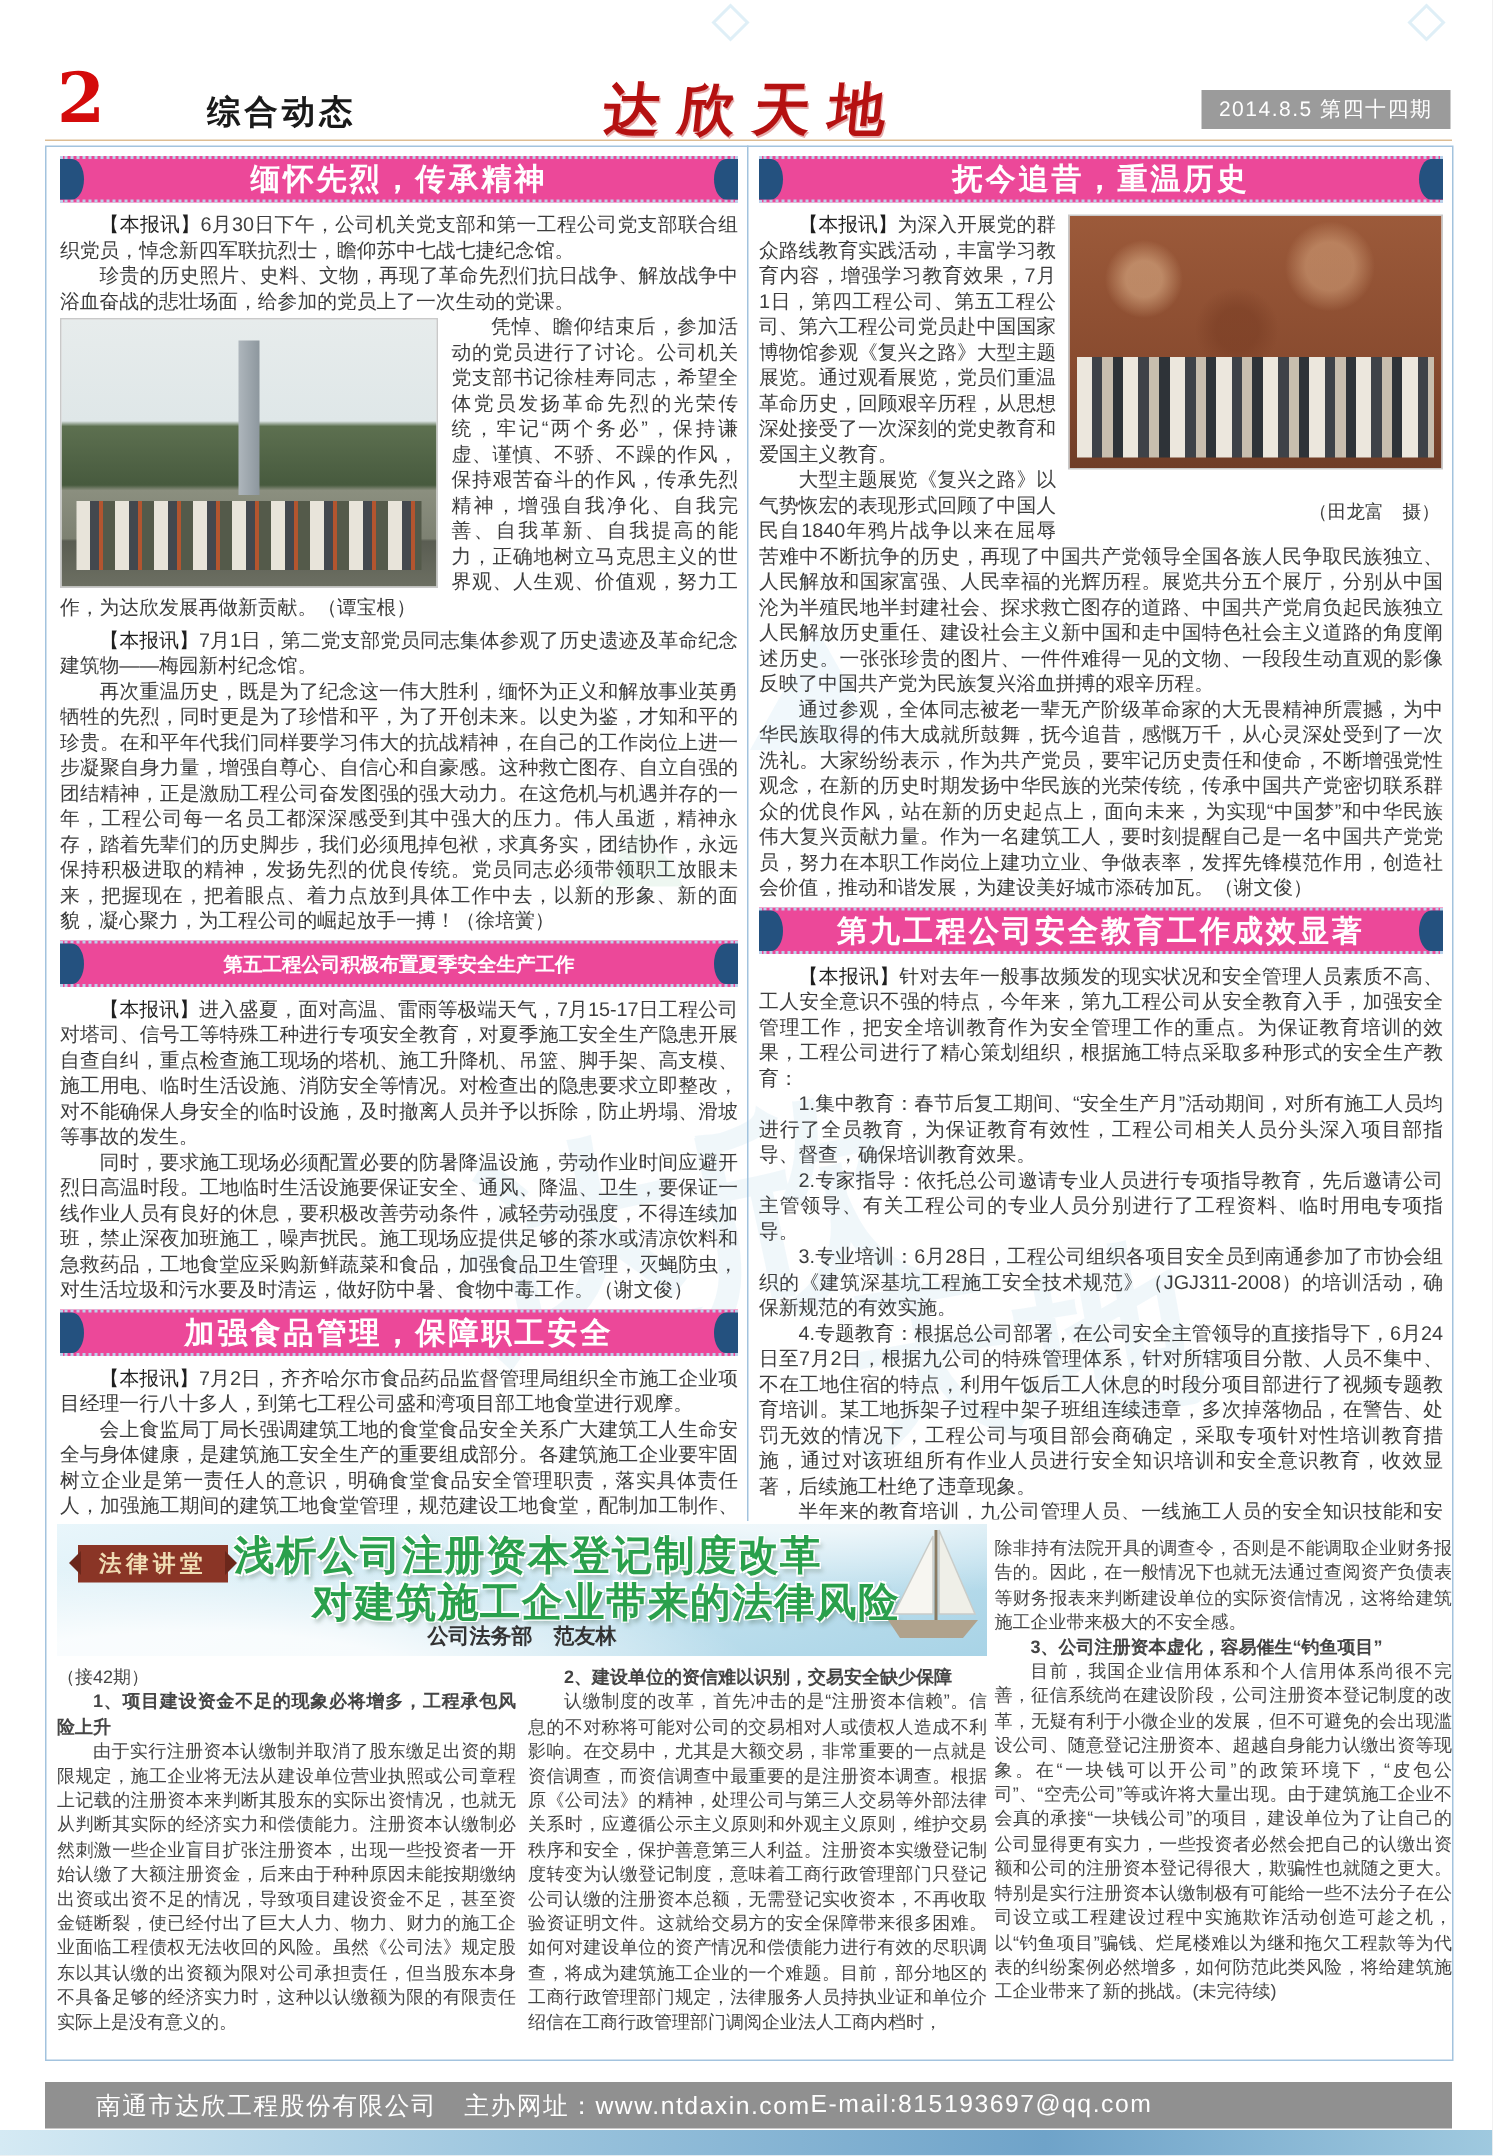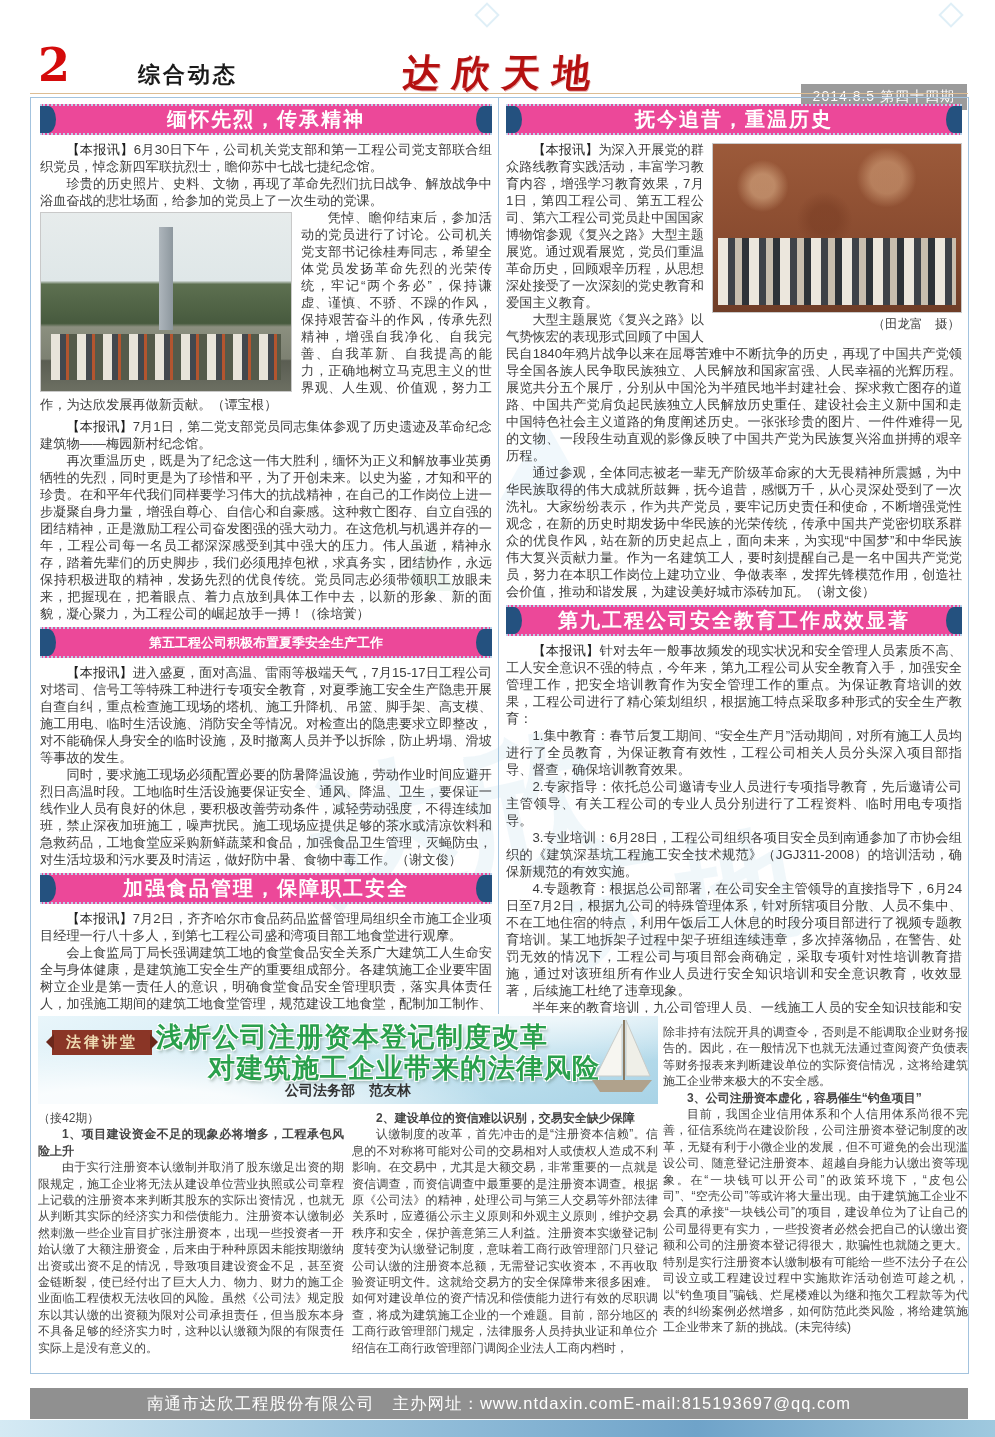--- a/index.html
+++ b/index.html
@@ -7,21 +7,21 @@
         font-family:"Liberation Sans","DejaVu Sans",sans-serif;}
   
   .header{position:absolute;left:38px;top:48px;right:28px;height:44px;}
   .pagenum{position:absolute;left:0;top:-6px;font-size:46px;font-weight:bold;color:#d40b0b;
            font-family:"DejaVu Serif",serif;line-height:1;}
   .section-name{position:absolute;left:52px;top:12px;font-size:22px;font-weight:bold;color:#1a1a1a;letter-spacing:3px;margin-left:48px;}
   .masthead{position:absolute;left:0;right:0;top:0;text-align:center;font-size:38px;font-weight:bold;
             color:#b51111;font-family:"DejaVu Serif",serif;letter-spacing:12px;transform:skewX(-6deg);
             text-shadow:1px 1px 0 rgba(181,17,17,.35);}
   .issue-badge{position:absolute;right:0;top:12px;background:#9b9b9b;color:#ffffff;font-size:14px;
-               padding:4px 12px;letter-spacing:1px;margin-top:24px;}
+               padding:4px 12px;letter-spacing:1px;}
   .header-rule{position:absolute;left:30px;top:93px;width:938px;border-top:1px solid #ddbd93;}
   
   .frame{position:absolute;left:30px;top:97px;width:937px;height:1275px;border:1px solid #a3c3de;}
   .divider{position:absolute;left:498px;top:97px;height:917px;border-left:1px solid #a3c3de;}
   
   .wm{position:absolute;color:#9ec9e2;opacity:.14;font-weight:bold;font-family:"DejaVu Serif",serif;
       pointer-events:none;z-index:0;}
   .tri{position:absolute;width:0;height:0;opacity:.35;z-index:0;}
   .deco-mark{position:absolute;width:14px;height:14px;border:2px solid #bfe0ef;opacity:.5;transform:rotate(45deg);}
   
@@ -54,21 +54,21 @@
   .photo-wrap{float:right;width:250px;margin:2px 0 2px 8px;}
   .photo-exhibition{width:248px;height:168px;border:1px solid #c9c9c9;position:relative;
      background:
        radial-gradient(circle at 20% 25%, rgba(230,190,150,.5) 12px, transparent 26px),
        radial-gradient(circle at 70% 20%, rgba(225,180,140,.45) 16px, transparent 30px),
        radial-gradient(circle at 45% 45%, rgba(120,60,35,.55) 14px, transparent 28px),
        linear-gradient(180deg,#9c5a3a 0%,#8a4c30 55%,#6f3d27 100%);}
   .photo-exhibition::after{content:"";position:absolute;left:2%;right:2%;bottom:4%;height:40%;
      background:repeating-linear-gradient(90deg,#ece7dd 0 10px,#3e4248 10px 17px,#c8beae 17px 24px,#2e3338 24px 31px);
      filter:blur(.4px);}
-  .caption{text-align:right;font-size:12.5px;color:#3d3d3d;padding:3px 2px 0 0;}
+  .caption{text-align:right;font-size:12.5px;color:#3d3d3d;padding:20px 2px 0 0;}
   
   .law{position:absolute;left:38px;top:1016px;width:930px;height:352px;z-index:1;}
   .law-banner{position:absolute;left:0;top:0;width:620px;height:88px;overflow:hidden;
      background:
        radial-gradient(ellipse at 15% 110%, rgba(255,255,255,.85) 18%, transparent 50%),
        radial-gradient(ellipse at 80% -20%, rgba(255,255,255,.7) 15%, transparent 45%),
        linear-gradient(160deg,#e9f6fb 0%,#cfe9f3 45%,#a8d3e6 100%);}
   .law-badge{position:absolute;left:14px;top:14px;background:#8a3526;color:#f0ddb4;font-size:15px;
      font-weight:bold;letter-spacing:3px;padding:3px 14px;}
   .law-badge::before,.law-badge::after{content:"";position:absolute;top:4px;border:8px solid transparent;}
@@ -82,21 +82,21 @@
   .ship{position:absolute;right:2px;top:2px;}
   .law-cols{position:absolute;left:0;top:94px;width:620px;height:258px;display:flex;gap:8px;overflow:hidden;}
   .lcol{width:306px;font-size:12px;line-height:16.4px;color:#454545;text-align:justify;}
   .lcol p,.law-col3 p{margin:0;text-indent:2em;text-align:justify;font-size:12px;line-height:16.4px;color:#454545;}
   .law-col3{position:absolute;right:0;top:8px;width:305px;height:346px;overflow:hidden;}
   .green-heading{color:#1f9e4b;font-weight:bold;}
   .cont-note{text-indent:0 !important;color:#333;}
   .no-indent{text-indent:0 !important;}
   
   .footer{position:absolute;left:30px;top:1388px;width:938px;height:31px;background:#909090;color:#ffffff;
-     display:flex;align-items:center;justify-content:center;box-sizing:border-box;padding:0 34px;
+     display:flex;align-items:center;justify-content:flex-start;box-sizing:border-box;padding:0 34px;
      font-size:16.5px;letter-spacing:1px;z-index:1;}
   .footer .grp{display:flex;gap:18px;}
   .wave{position:absolute;left:0;top:1420px;width:995px;height:17px;
      background:linear-gradient(90deg,#d5eaf4 0%,#9cc5de 35%,#6fa3c9 70%,#9fc9df 100%);}
 </style>
 </head>
 <body>
 
 <div class="page">
 

